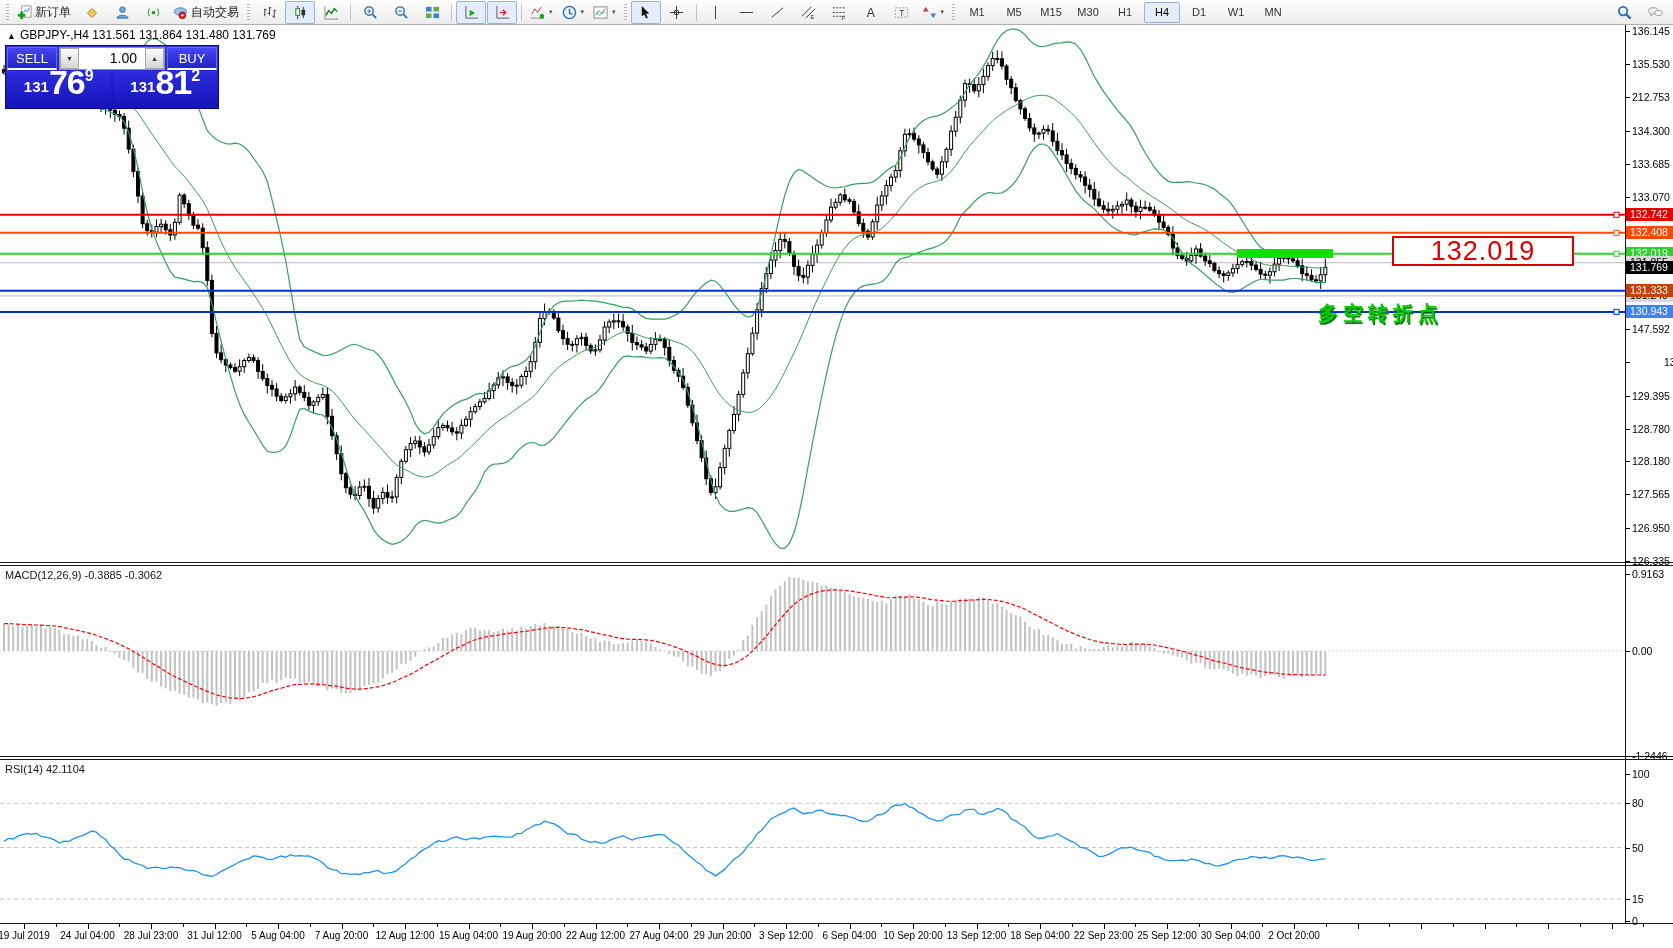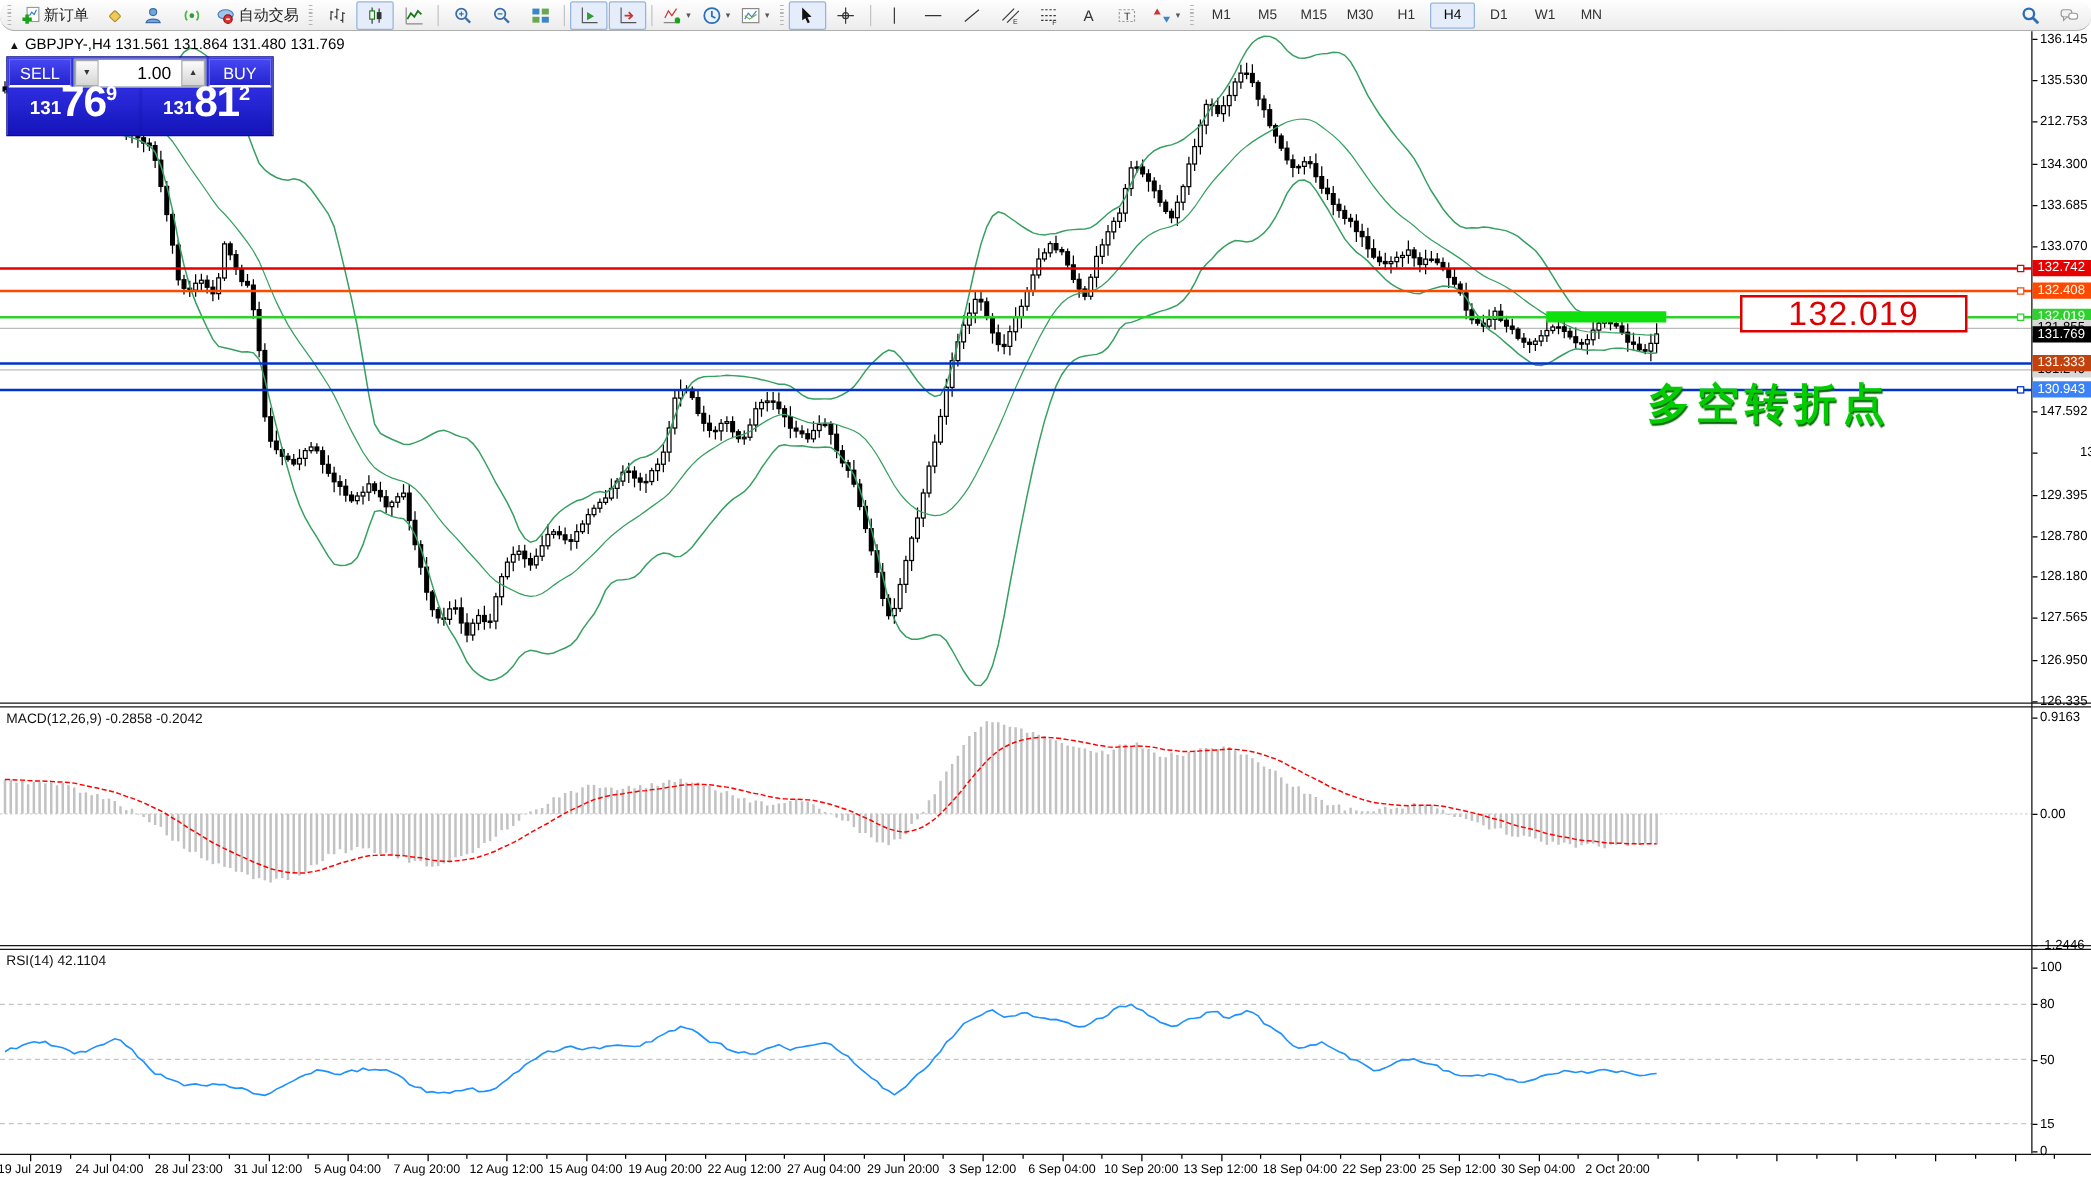--- a/index.html
+++ b/index.html
@@ -1,21 +1,21 @@
 <!DOCTYPE html>
 <html><head>
 <meta charset="utf-8">
 <style>
   html,body{margin:0;padding:0;}
   body{width:1673px;height:948px;position:relative;overflow:hidden;background:#fff;
        font-family:"Liberation Sans",sans-serif;-webkit-font-smoothing:antialiased;}
   
   #toolbar{position:absolute;left:0;top:0;width:1673px;height:25px;box-sizing:border-box;
     background:linear-gradient(#fefefe,#ececec);border-bottom:1px solid #aeaeae;
-    display:flex;align-items:center;padding:0 3px;gap:1px;z-index:50;border-radius:12px;}
+    display:flex;align-items:center;padding:0 3px;gap:1px;z-index:50;}
   .tb-btn{height:21px;min-width:22px;display:flex;align-items:center;justify-content:center;
     gap:3px;padding:0 3px;border:1px solid transparent;border-radius:2px;font-size:12px;color:#222;cursor:default;}
   .tb-btn.active{background:#e4edf9;border-color:#96b5da;}
   .tb-btn svg{display:block;}
   .tb-sep{width:1px;height:17px;background:#c4c4c4;margin:0 3px;flex:0 0 1px;}
   .tb-grip{width:3px;height:17px;margin:0 3px;flex:0 0 3px;
     background:repeating-linear-gradient(#b5b5b5 0 1px,transparent 1px 3px);}
   .tb-spacer{flex:1;}
   .tb-tf{height:19px;min-width:26px;display:flex;align-items:center;justify-content:center;
     font-size:11px;color:#333;border:1px solid transparent;border-radius:2px;padding:0 4px;}
@@ -59,21 +59,21 @@
   .tp-base{font-size:15px;line-height:15px;margin-bottom:3px;font-weight:bold;}
   .tp-big{font-size:34px;line-height:30px;font-weight:bold;letter-spacing:-1px;}
   .tp-sup{font-size:16px;line-height:16px;margin-bottom:13px;font-weight:bold;}
   
   .pane-label{position:absolute;left:5px;font-size:11px;color:#141414;z-index:12;white-space:nowrap;}
   #macd-label{top:544px;}
   #rsi-label{top:738px;}
   #big-price-label{position:absolute;left:1392px;top:211px;width:182px;height:30px;box-sizing:border-box;
     border:2px solid #dd0000;background:#fff;color:#dd0000;font-size:27px;line-height:26px;
     text-align:center;z-index:22;letter-spacing:1px;}
-  #cn-note{position:absolute;left:1318px;top:275px;font-size:34px;font-weight:bold;color:#00cc00;
+  #cn-note{position:absolute;left:1318px;top:275px;font-size:20px;font-weight:bold;color:#00cc00;
     letter-spacing:5px;text-shadow:1px 2px 1px #006600;z-index:22;white-space:nowrap;}
   #green-seg{position:absolute;left:1237px;top:224px;width:96px;height:9px;background:#0de00d;z-index:15;}
 </style>
 </head>
 <body>
 
 <div id="toolbar">
     <div class="tb-grip"></div>
     <div class="tb-btn">
       <span>
@@ -1320,21 +1320,21 @@
           <span class="tp-sup">9</span>
       </div>
       <div class="tp-price">
         <span class="tp-base">131</span>
           <span class="tp-big">81</span>
           <span class="tp-sup">2</span>
       </div>
     </div>
   </div>
 
-  <div id="macd-label" class="pane-label">MACD(12,26,9) -0.2858 -0.2042</div>
+  <div id="macd-label" class="pane-label">MACD(12,26,9) -0.3885 -0.3062</div>
   <div id="rsi-label" class="pane-label">RSI(14) 42.1104</div>
 
   <div id="green-seg"></div>
   <div id="big-price-label">132.019</div>
   <div id="cn-note">多空转折点</div>
 <div class="ax-tick" style="top: 6px;"></div>
     <div class="ax-label" style="top: 0px;">136.145</div>
     <div class="ax-tick" style="top: 39.21px;"></div>
     <div class="ax-label" style="top: 33.21px;">135.530</div>
     <div class="ax-tick" style="top: 72.42px;"></div>

